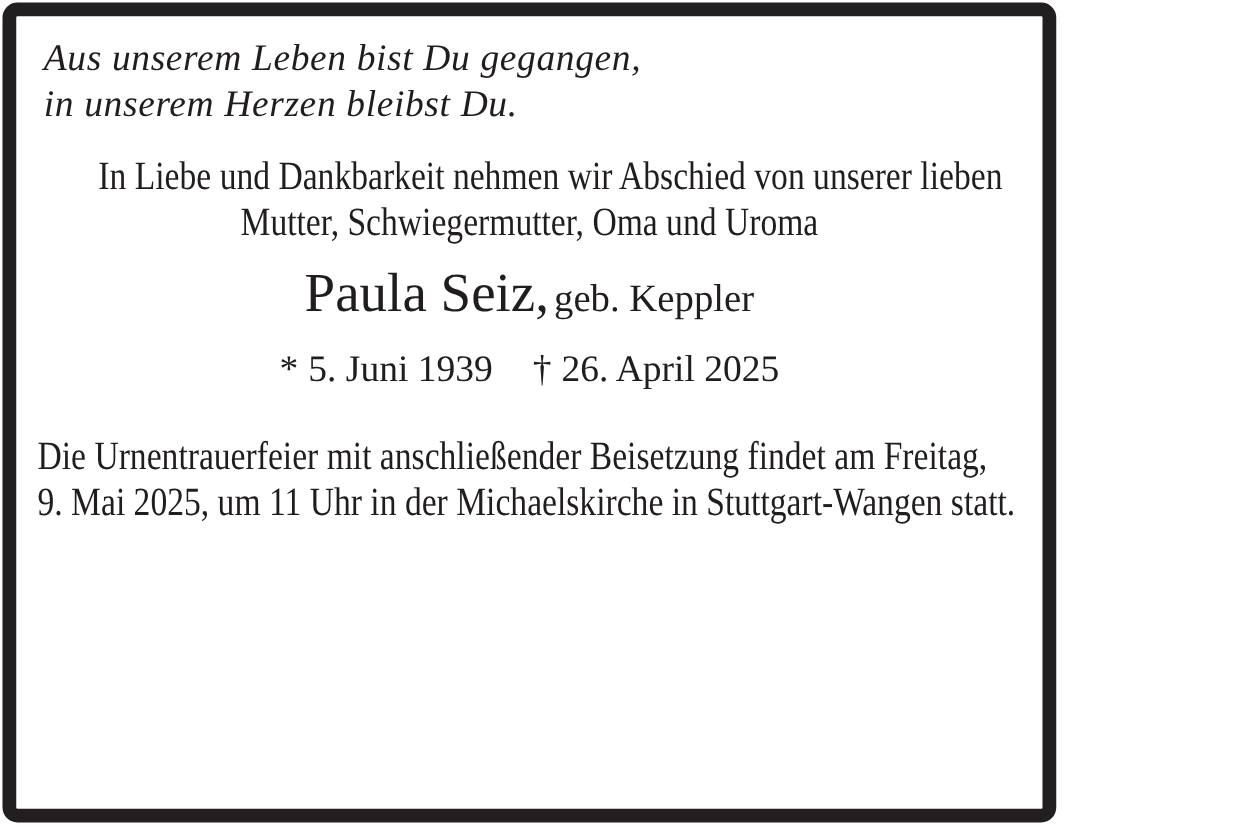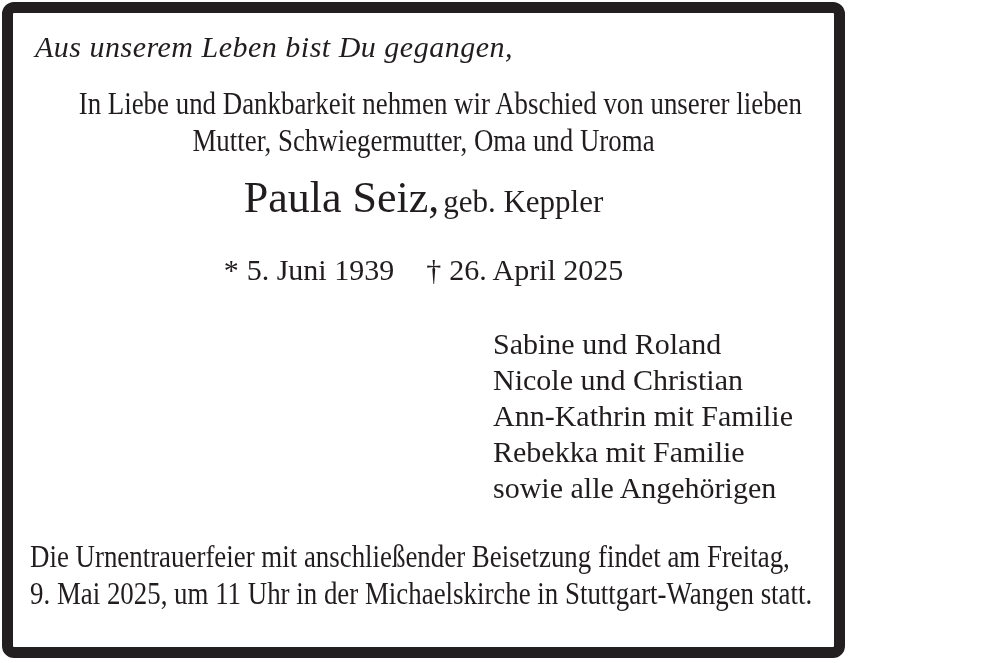--- a/index.html
+++ b/index.html
@@ -51,21 +51,21 @@
   }
   .deceased-name {
     font-size: 44px;
     line-height: 62px;
   }
   .maiden-name {
     font-size: 31px;
     margin-left: 0;
   }
   .dates {
-    margin-top: 23px;
+    margin-top: 12px;
     text-align: center;
     font-size: 30px;
     line-height: 36px;
     white-space: nowrap;
   }
   .date-spacer {
     display: inline-block;
     width: 32px;
   }
   .birth-symbol, .death-symbol { margin-right: 8px; }
@@ -85,43 +85,37 @@
   }
 </style>
 </head>
 <body>
 
 <div class="stage">
   <div class="card">
 
     <div class="epigraph">
       <div>Aus unserem Leben bist Du gegangen,</div>
+      <div>in unserem Herzen bleibst Du.</div>
     </div>
 
     <div class="intro">
       <div>In Liebe und Dankbarkeit nehmen wir Abschied von unserer lieben</div>
       <div>Mutter, Schwiegermutter, Oma und Uroma</div>
     </div>
 
     <div class="name-line">
       <span class="deceased-name">Paula Seiz,</span>
       <span class="maiden-name">geb. Keppler</span>
     </div>
 
     <div class="dates">
       <span class="birth-symbol">*</span><span>5. Juni 1939</span><span class="date-spacer"></span><span class="death-symbol">†</span><span>26. April 2025</span>
     </div>
 
-    <div class="mourners">
-      <div class="mourner-row">Sabine und Roland</div>
-      <div class="mourner-row">Nicole und Christian</div>
-      <div class="mourner-row">Ann-Kathrin mit Familie</div>
-      <div class="mourner-row">Rebekka mit Familie</div>
-      <div class="mourner-row">sowie alle Angehörigen</div>
-    </div>
 
     <div class="funeral">
       <div>Die Urnentrauerfeier mit anschließender Beisetzung findet am Freitag,</div>
       <div>9. Mai 2025, um 11 Uhr in der Michaelskirche in Stuttgart-Wangen statt.</div>
     </div>
 
   </div>
 </div>
 
 </body></html>

